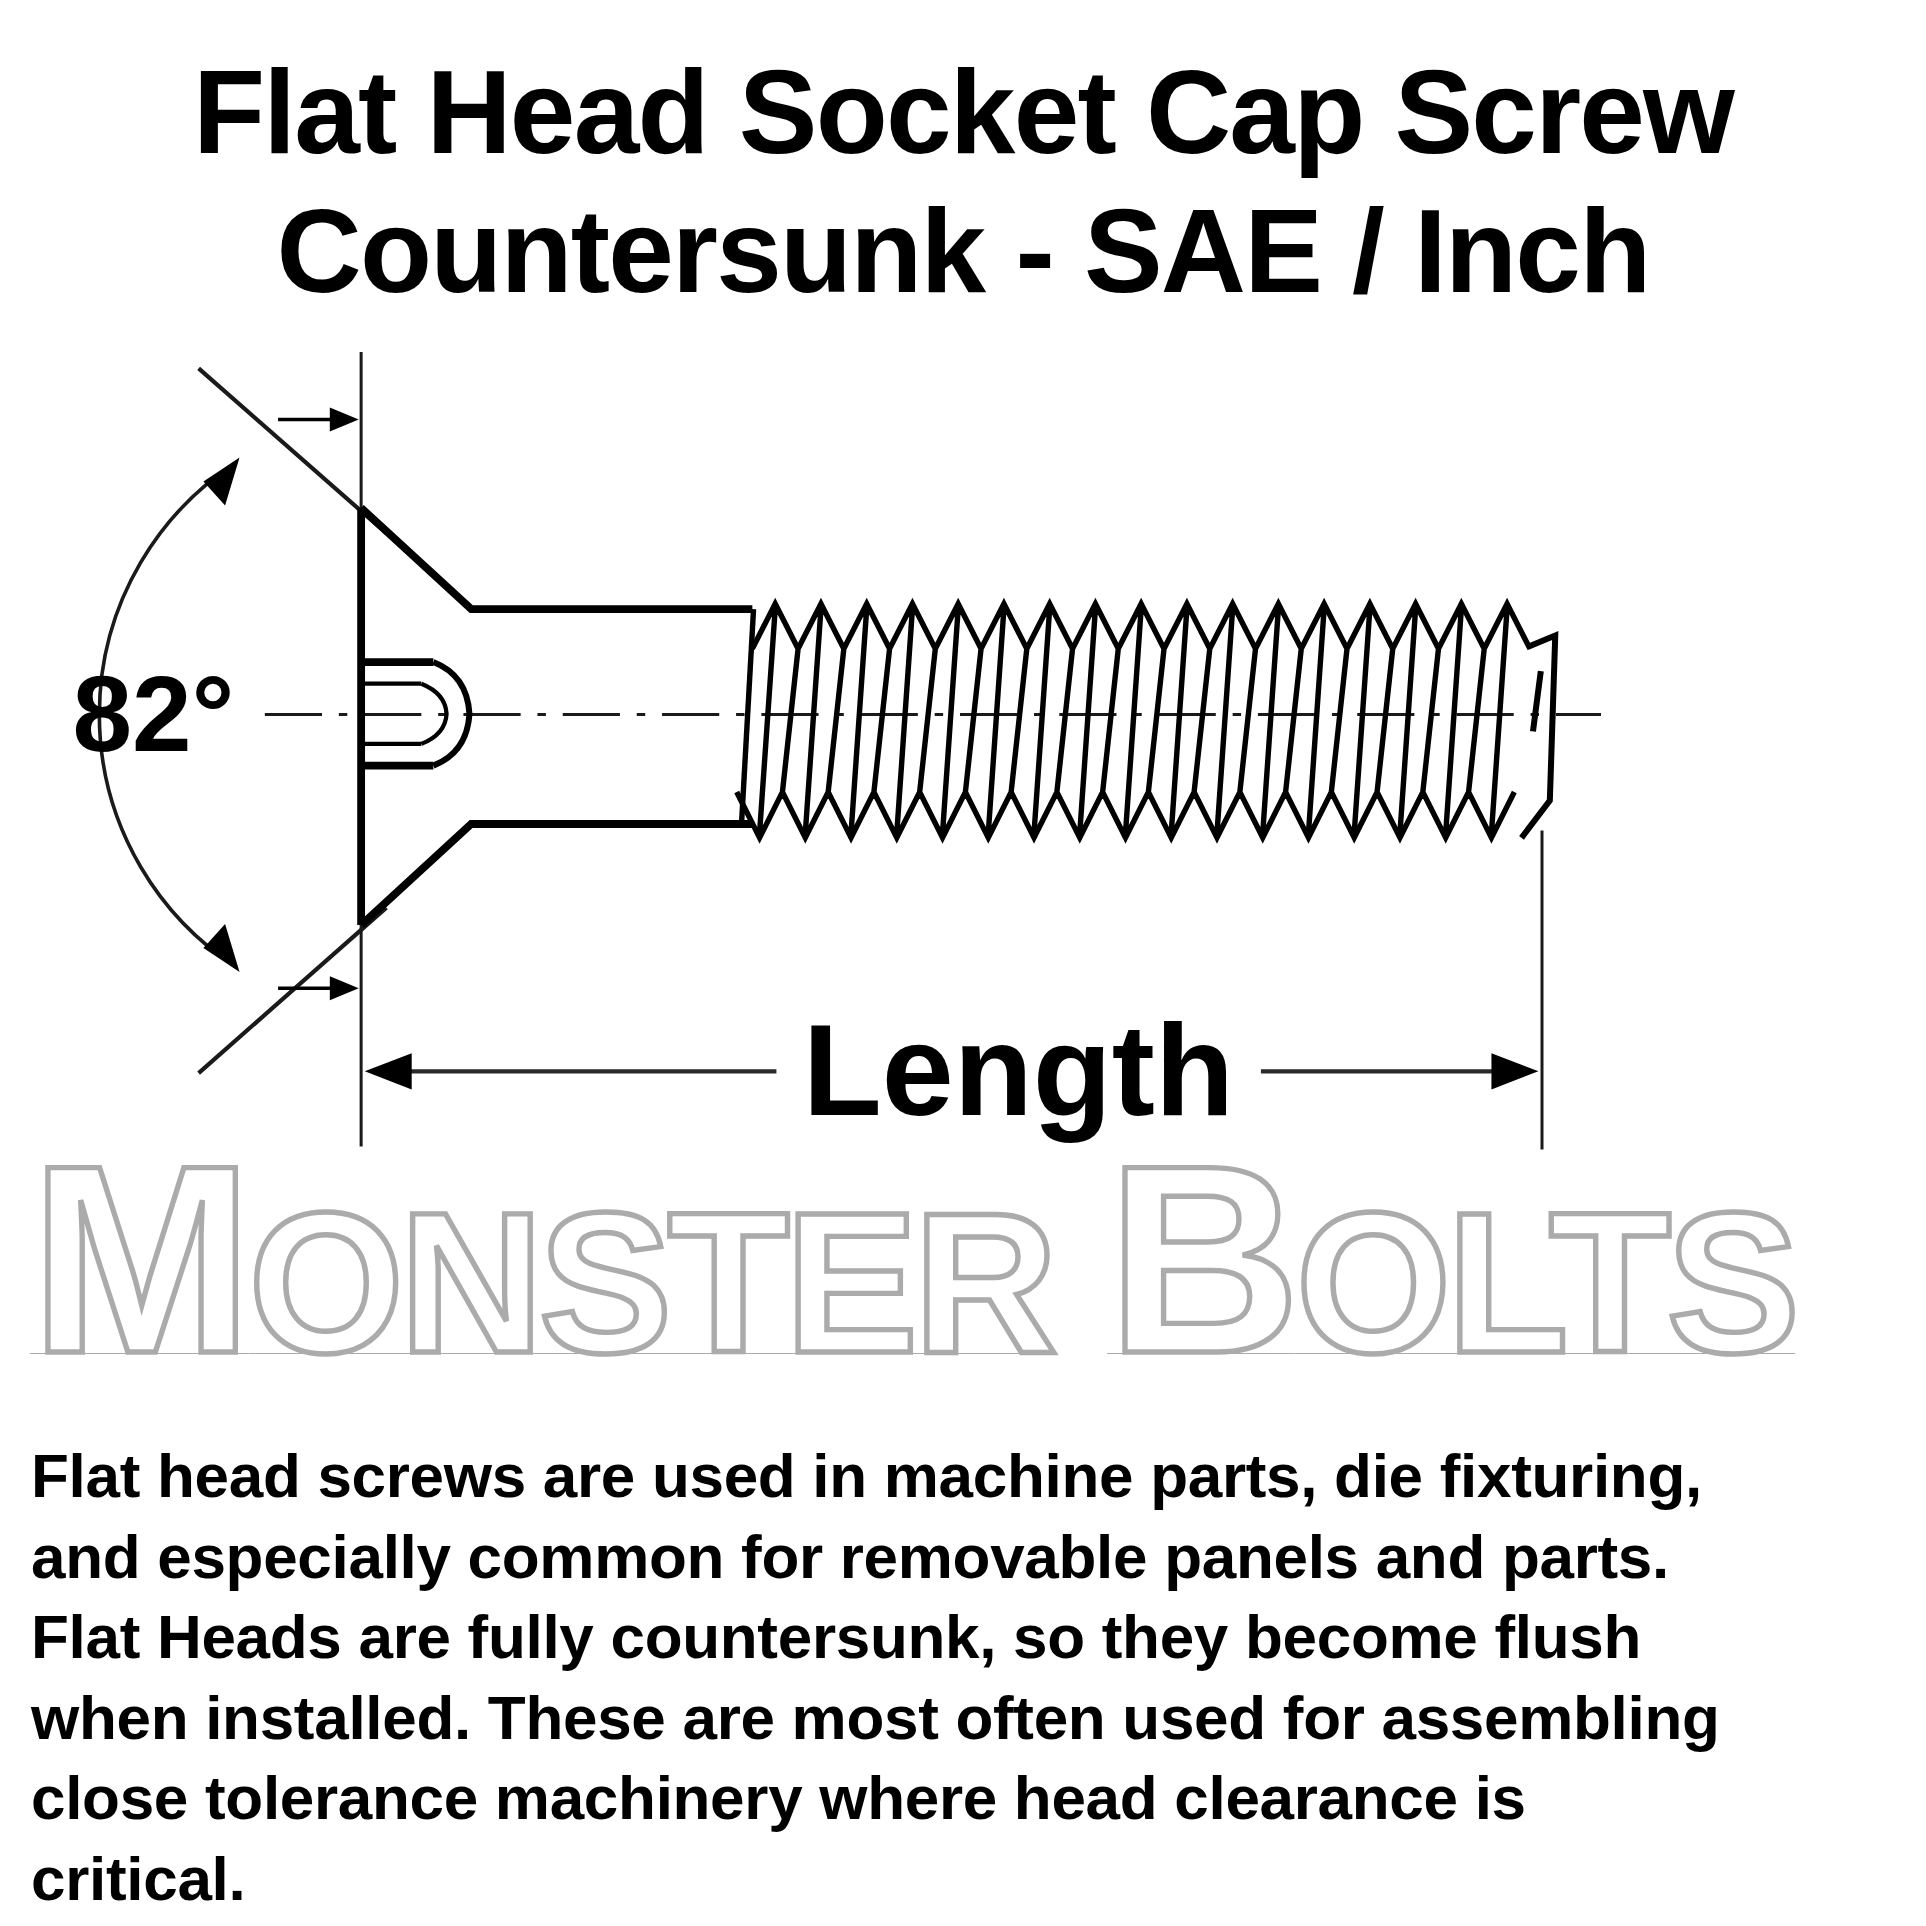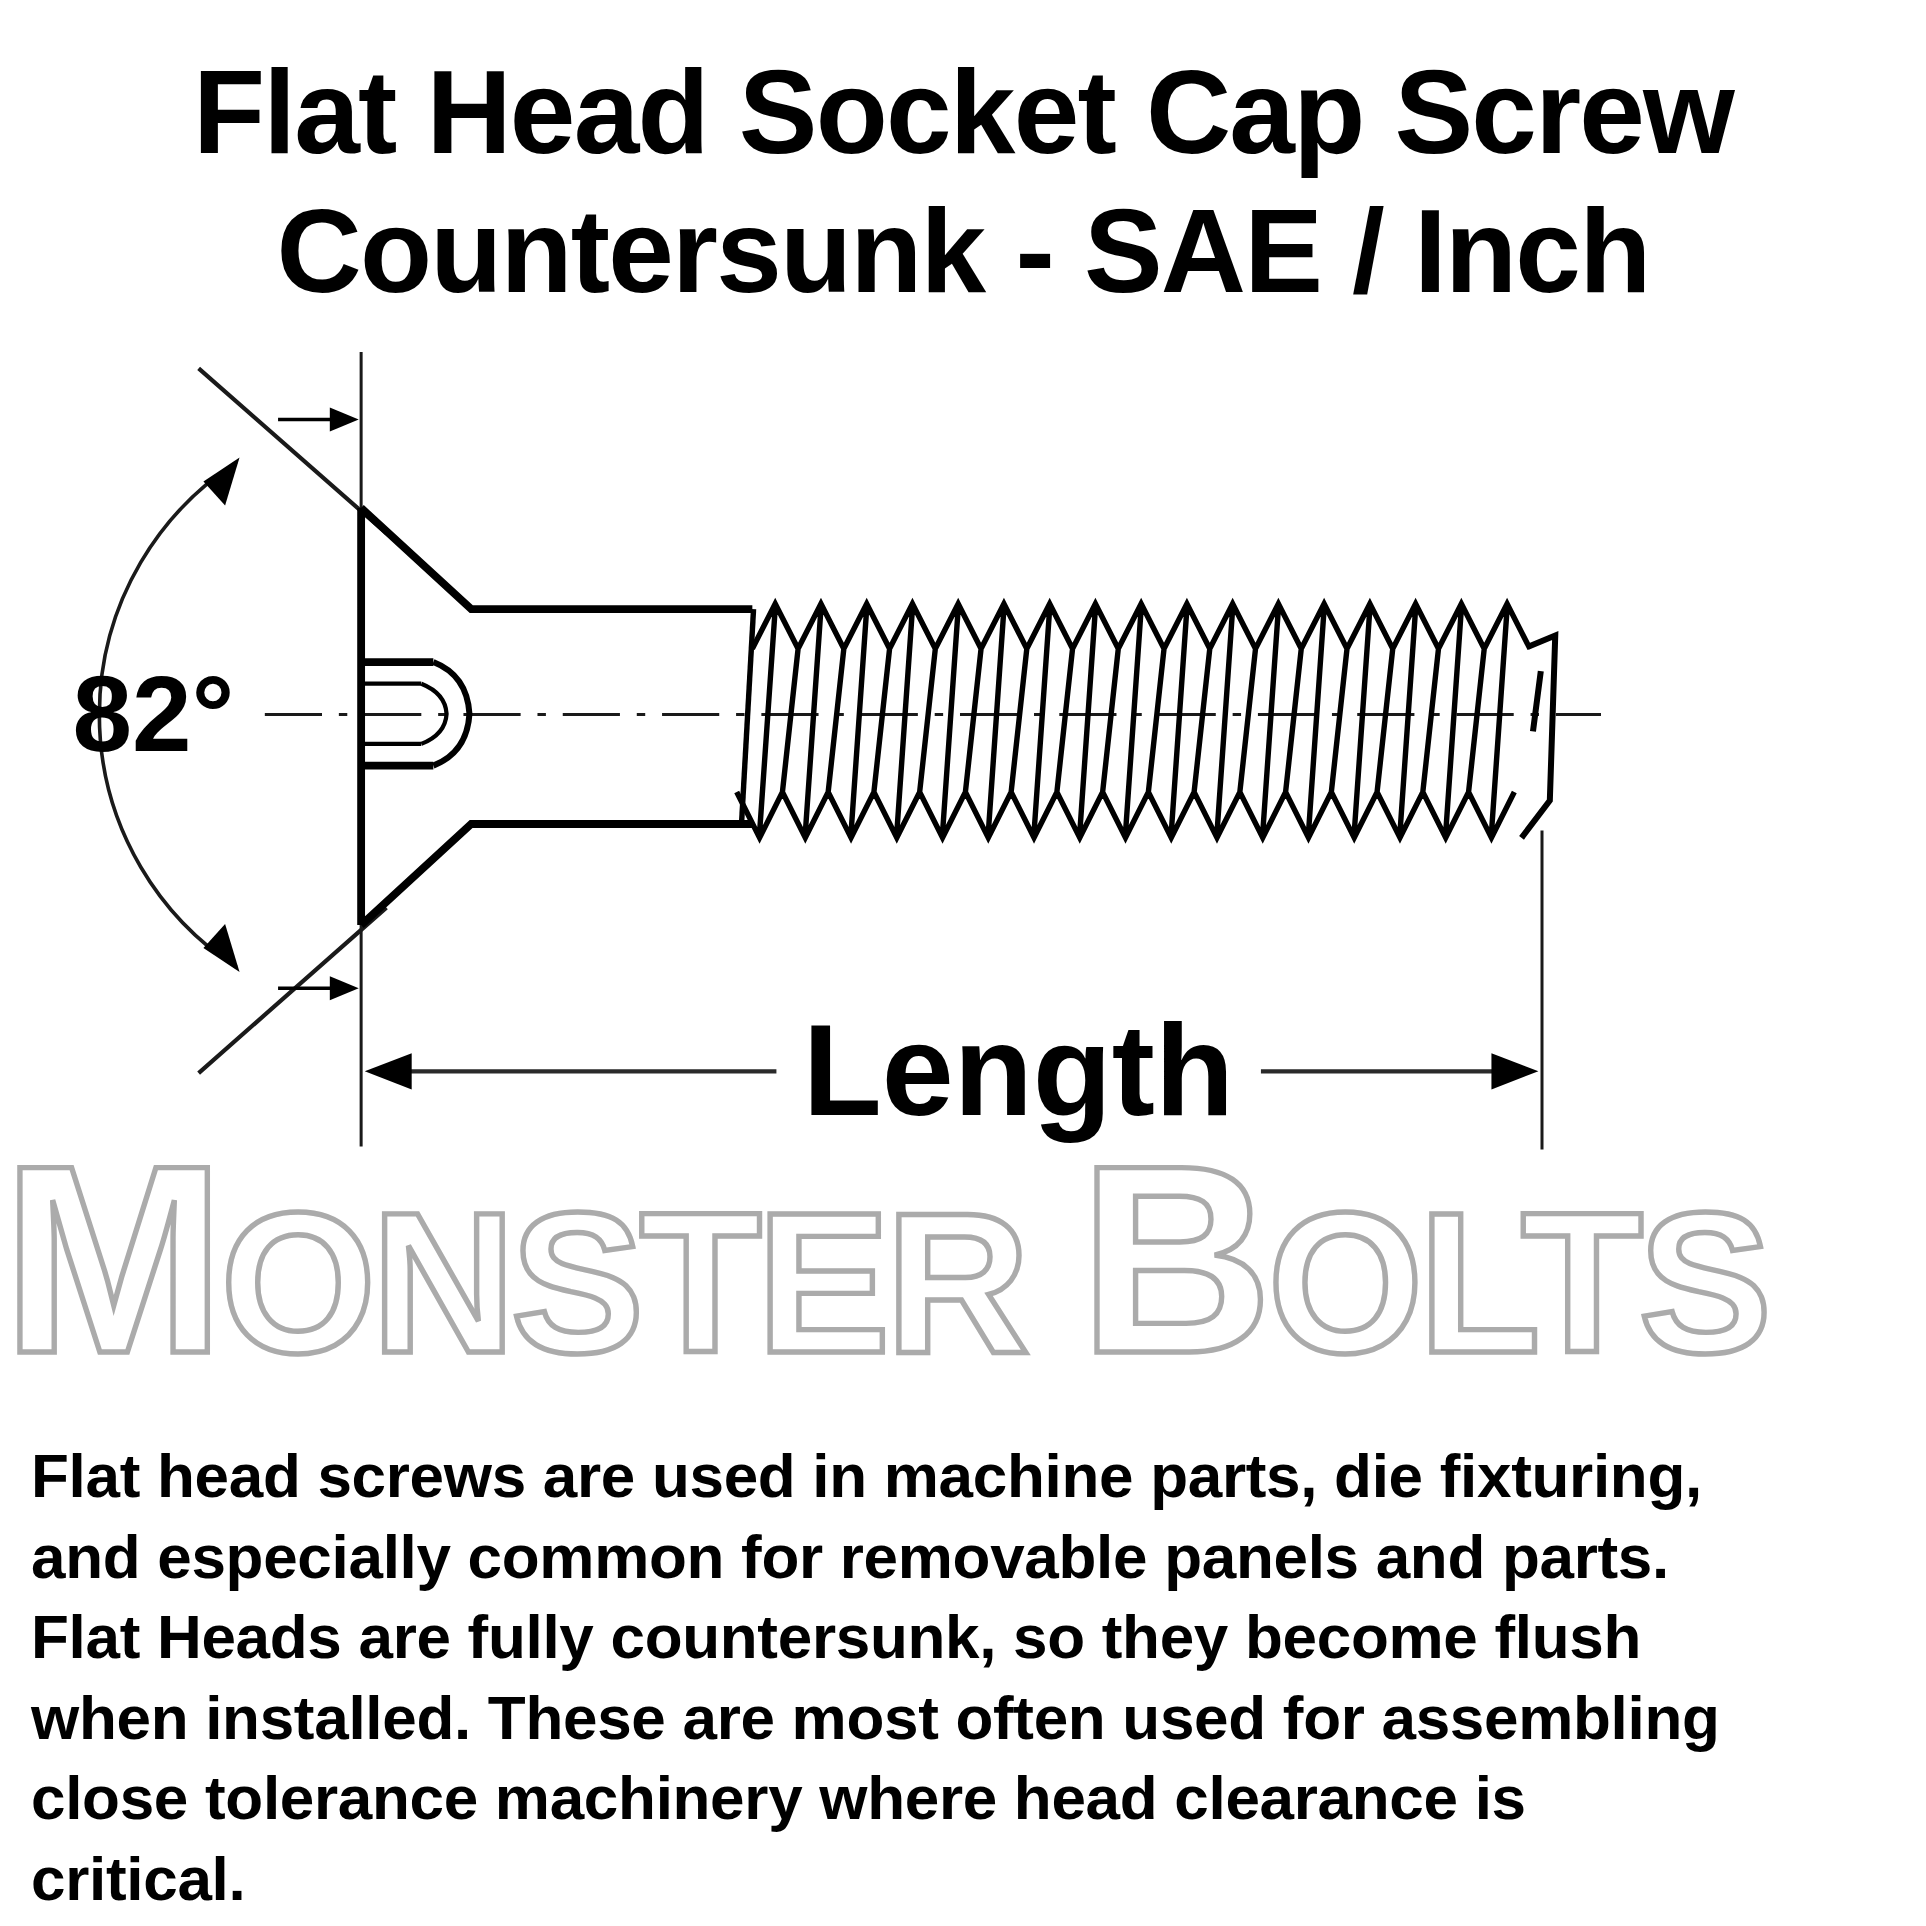--- a/index.html
+++ b/index.html
@@ -18,28 +18,29 @@
     line-height:1.18;letter-spacing:-1.8px;
     white-space:pre;
   }
   
   #diagram{top:0;left:0;width:1926px;height:1926px;}
   #diagram text{font-family:"Liberation Sans", sans-serif;font-weight:bold;fill:#000;}
   .lbl-angle{font-size:178px;}
   .lbl-length{font-size:215px;}
   
   #watermark{
-    top:1127px;left:2px;width:1890px;height:283px;
+    top:1127px;left:30px;width:1890px;height:283px;
     white-space:nowrap;
     font-weight:bold;
     color:#ffffff;
     -webkit-text-stroke:5.4px #ababab;
     text-stroke:5.4px #ababab;
     letter-spacing:-4.8px;
     line-height:265px;
+    text-decoration:underline;
   }
   #watermark .big{font-size:268px;}
   #watermark .small{font-size:200px;}
   #watermark .gap{display:inline-block;width:54px;}
   
   #description{
     top:1436px;left:31px;width:1878px;
     font-size:62px;font-weight:bold;
     line-height:1.30;letter-spacing:-0.3px;
     white-space:pre;

